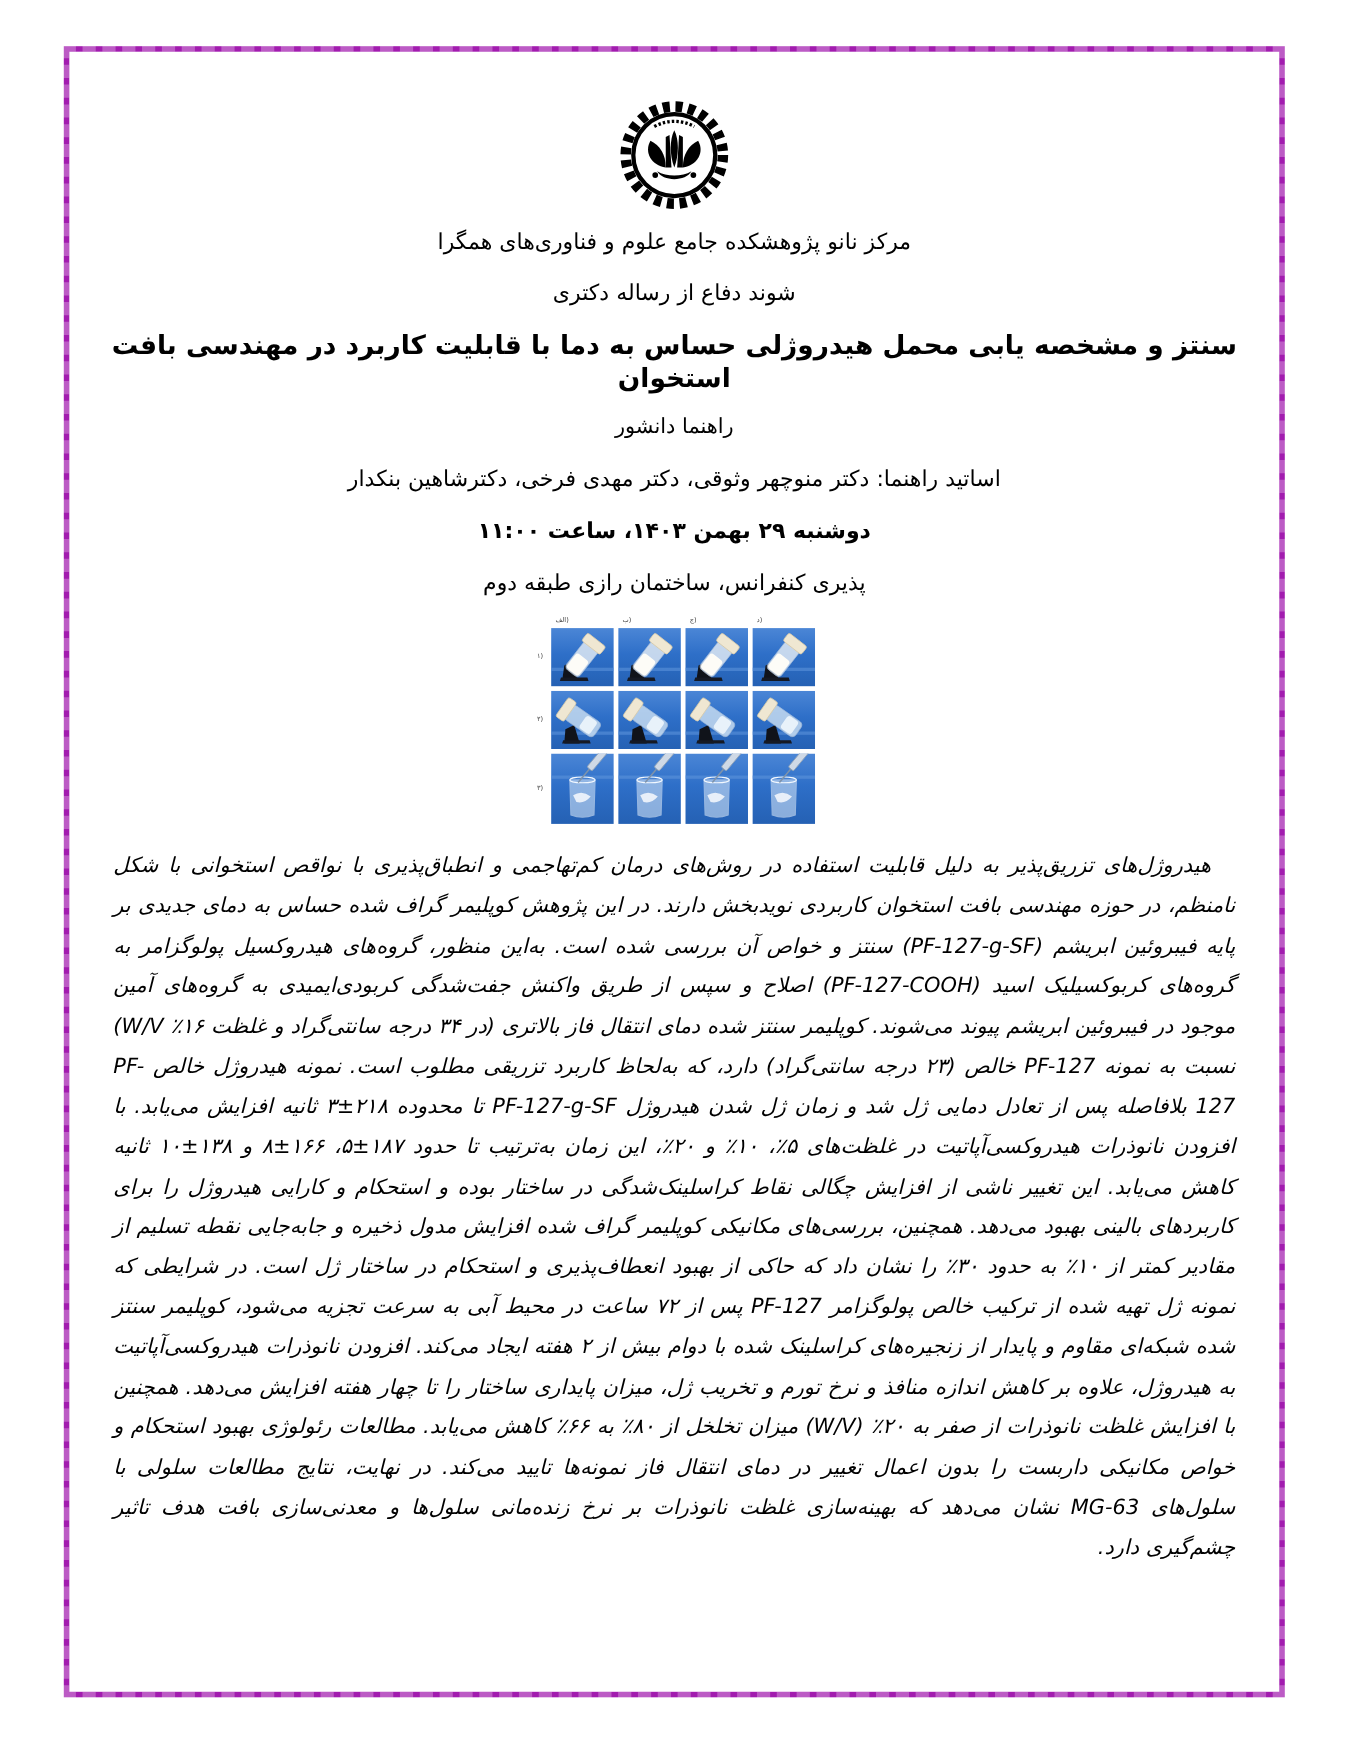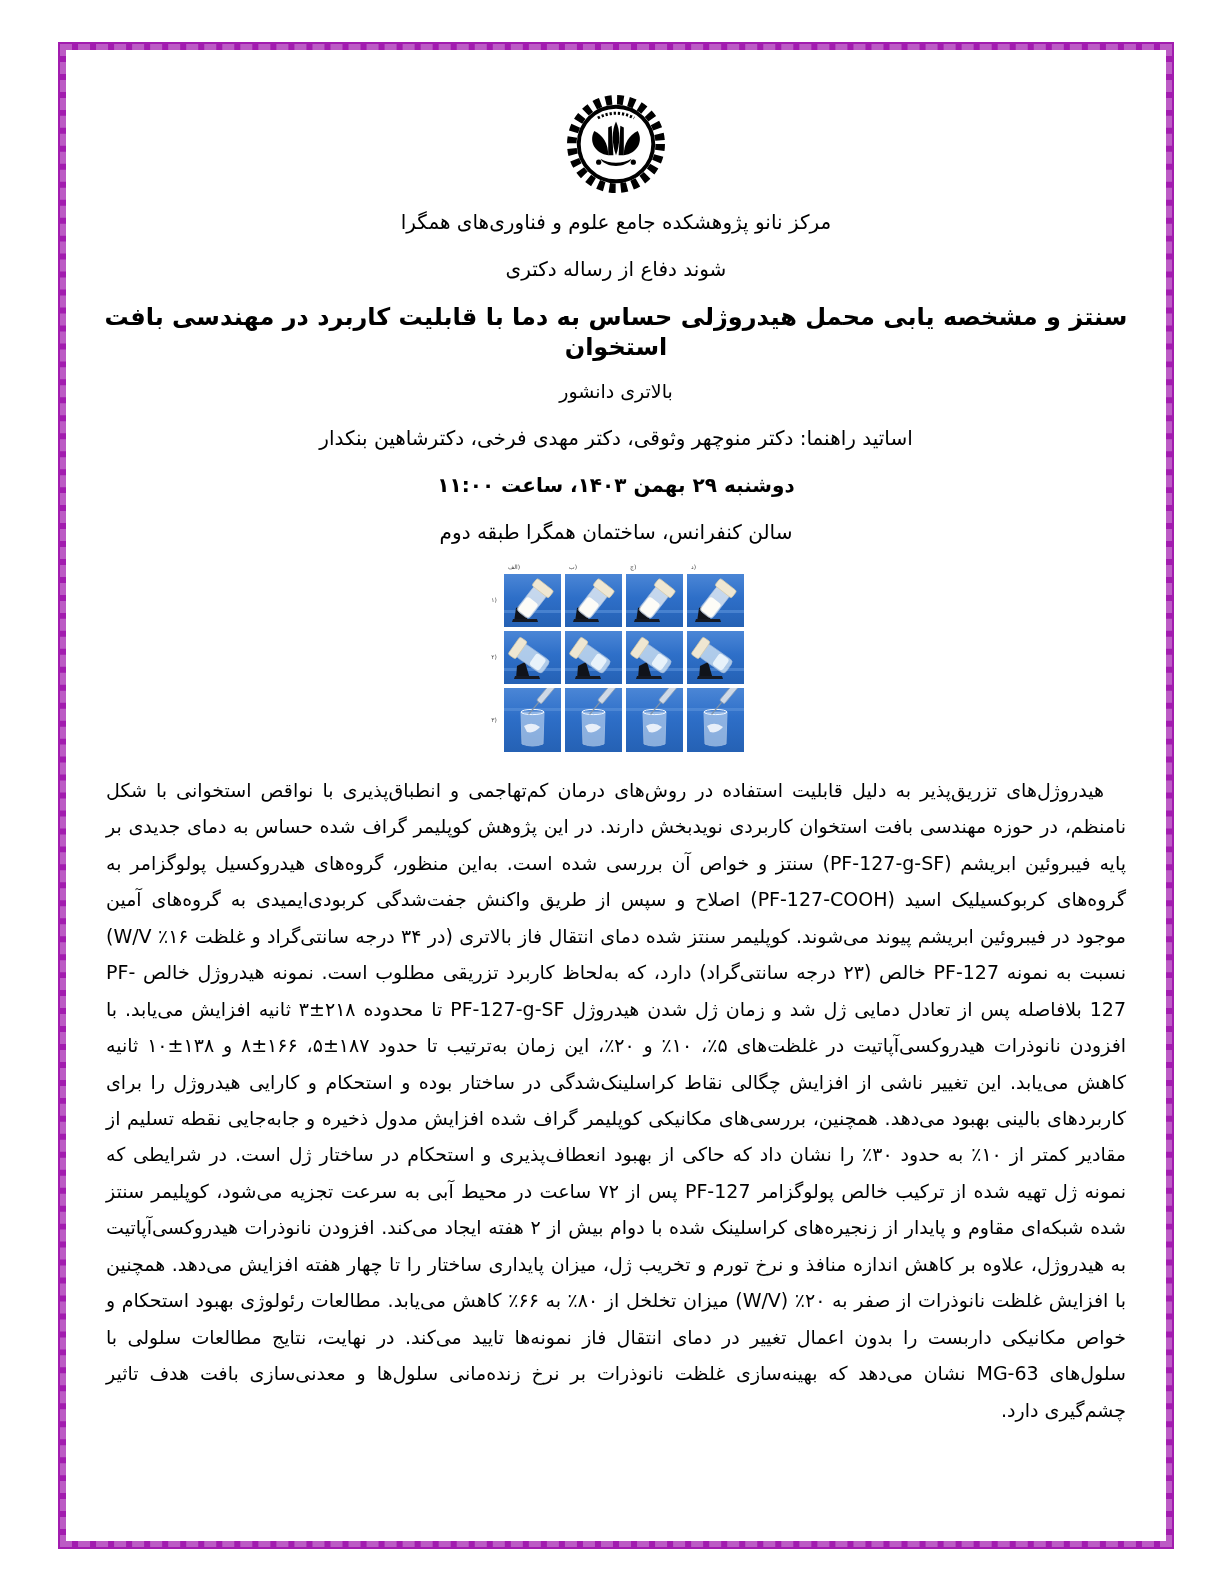--- a/index.html
+++ b/index.html
@@ -8,21 +8,21 @@
     width:1224px;height:1584px;
     background:#ffffff;
     font-family:"DejaVu Sans","Liberation Serif",sans-serif;
     color:#000;
     overflow:hidden;
   }
   .frame{
     position:absolute;
     left:58px;top:42px;
     width:1100px;height:1491px;
-    border:8px solid #a21caf;
+    border:5px solid #a21caf;
     box-sizing:content-box;
   }
   
   .frame::before{
     content:"";position:absolute;inset:-6px;
     border:6px dashed rgba(255,255,255,.28);
     pointer-events:none;
   }
   .inner{
     position:relative;width:100%;height:100%;
@@ -55,20 +55,21 @@
   .fig-cell svg{width:100%;height:100%;display:block;}
 
   
   .abstract{
     direction:rtl;
     margin:20px 40px 0 40px;
     font-size:19px;
     line-height:1.92;
     text-align:justify;
     text-indent:22px;
+    font-style:italic;
   }
 </style>
 </head>
 <body>
 
 <svg width="0" height="0" style="position:absolute">
   <defs>
 
     <linearGradient id="bgBlue" x1="0" y1="0" x2="0" y2="1">
       <stop offset="0" stop-color="#4b86d6"></stop>
@@ -131,24 +132,24 @@
           <path d="M9,13 C24,11 32,-3 25,-15 C15,-10 9,-1 9,13 Z" fill="#000"></path>
           <path d="M-18,17 C-8,23 8,23 18,17 C12,28 -12,28 -18,17 Z" fill="#000"></path>
           <circle cx="-20" cy="21" r="3" fill="#000"></circle>
           <circle cx="20" cy="21" r="3" fill="#000"></circle>
         </svg>
       </div>
 
       <div class="cline org">مرکز نانو پژوهشکده جامع علوم و فناوری‌های همگرا</div>
       <div class="cline event">شوند دفاع از رساله دکتری</div>
       <div class="cline title">سنتز و مشخصه یابی محمل هیدروژلی حساس به دما با قابلیت کاربرد در مهندسی بافت استخوان</div>
-      <div class="cline candidate">بالاتری دانشور</div>
+      <div class="cline candidate">راهنما دانشور</div>
       <div class="cline advisors">اساتید راهنما: دکتر منوچهر وثوقی، دکتر مهدی فرخی، دکترشاهین بنکدار</div>
       <div class="cline datetime">دوشنبه ۲۹ بهمن ۱۴۰۳، ساعت ۱۱:۰۰</div>
-      <div class="cline location">سالن کنفرانس، ساختمان همگرا طبقه دوم</div>
+      <div class="cline location">پذیری کنفرانس، ساختمان رازی طبقه دوم</div>
 
       <div class="figure">
         <span></span>
         <span class="fig-collabel">الف)</span>
         <span class="fig-collabel">ب)</span>
         <span class="fig-collabel">ج)</span>
         <span class="fig-collabel">د)</span>
 
         <span class="fig-rowlabel">۱)</span>
         <div class="fig-cell">

